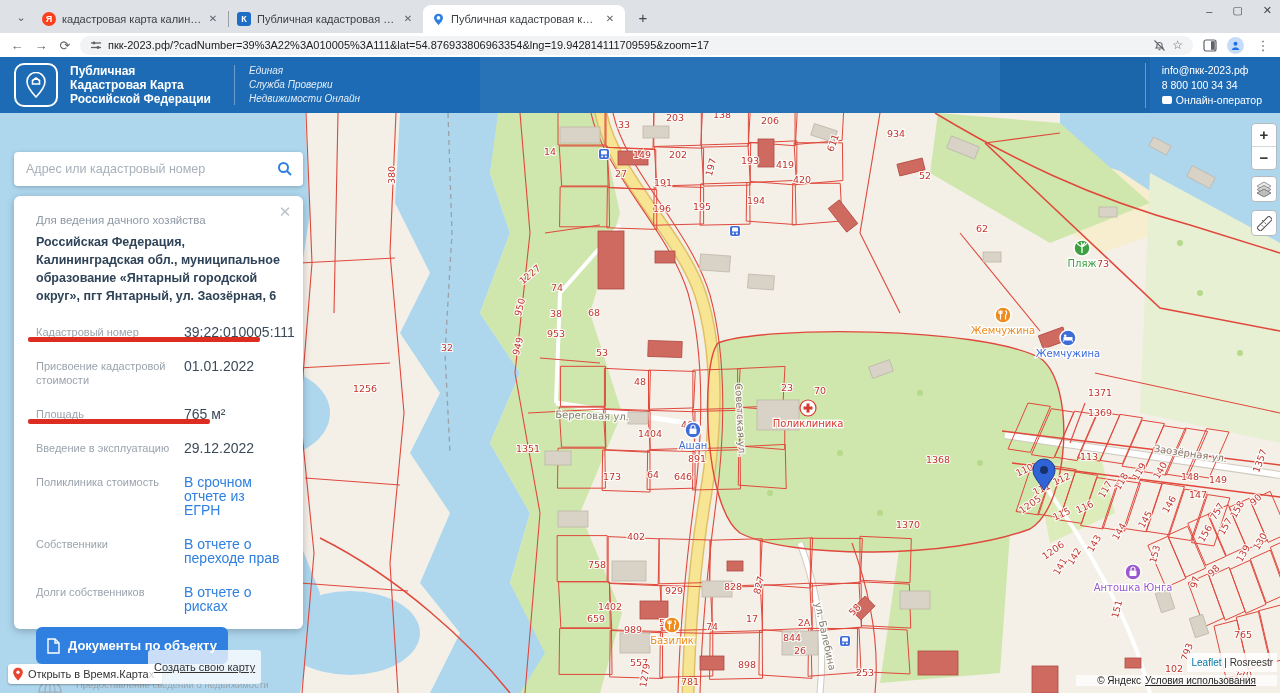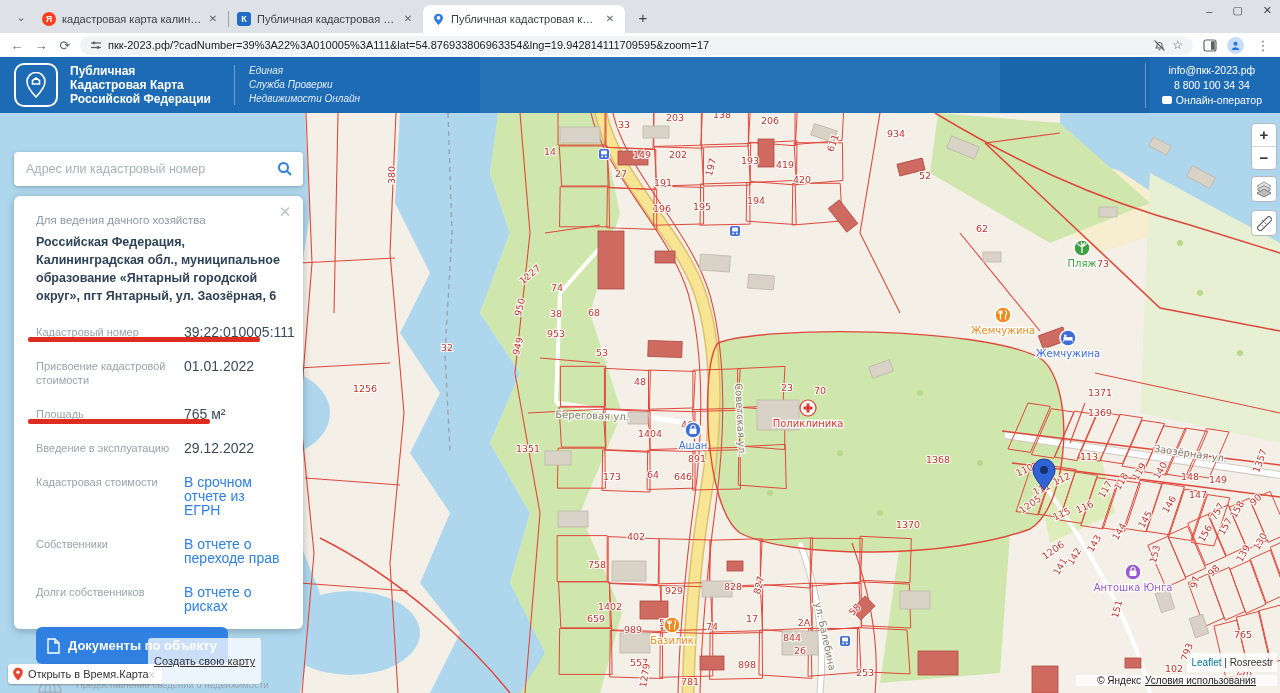--- a/index.html
+++ b/index.html
@@ -64,21 +64,21 @@
   .disclaimer .txt{font-size:9.5px;color:#9aa3ad;line-height:13px;width:200px;}
   
   .zoomctl{position:absolute;right:3px;top:10px;width:24px;background:#fff;border:1px solid #b5b9bd;border-radius:4px;overflow:hidden;}
   .zoomctl div{height:22px;line-height:22px;text-align:center;font-size:15px;font-weight:bold;color:#333;}
   .zoomctl div:first-child{border-bottom:1px solid #d6d9dc;}
   .sq-btn{position:absolute;right:3px;width:26px;height:26px;background:#fff;border:1px solid #b5b9bd;border-radius:4px;display:flex;align-items:center;justify-content:center;box-sizing:border-box;}
   .layers-btn{top:63px;}
   .ruler-btn{top:97px;}
   
   .yandex-btn{position:absolute;left:8px;bottom:9px;height:20px;background:#fff;border-radius:3px;box-shadow:0 1px 2px rgba(0,0,0,.3);display:flex;align-items:center;padding:0 8px 0 4px;gap:4px;font-size:11px;color:#333;}
-  .create-link{position:absolute;left:148px;bottom:9px;height:20px;display:flex;align-items:center;background:rgba(255,255,255,.75);border-radius:3px;padding:13px 6px;font-size:11px;color:#333;text-decoration:underline;}
+  .create-link{position:absolute;left:148px;bottom:9px;height:20px;display:flex;align-items:center;background:rgba(255,255,255,.75);border-radius:3px;padding:7px 6px;font-size:11px;color:#333;text-decoration:underline;}
   .attr1{position:absolute;right:3px;bottom:21px;background:rgba(255,255,255,.85);font-size:10px;padding:4px 4px;color:#333;}
   .attr1 .lf{color:#0078a8;}
   .attr2{position:absolute;right:3px;bottom:7px;background:rgba(255,255,255,.75);font-size:10px;padding:0 21px;color:#222;display:flex;gap:4px;}
   .attr2 .terms{text-decoration:underline;}
 </style>
 </head>
 <body>
 
 <div class="tabstrip">
   <div class="tab-chevron">⌄</div>
@@ -166,21 +166,21 @@
     <div>Публичная</div>
     <div>Кадастровая Карта</div>
     <div>Российской Федерации</div>
   </div>
   <div class="hdr-div"></div>
   <div class="hdr-sub">
     <div>Единая</div>
     <div>Служба Проверки</div>
     <div>Недвижимости Онлайн</div>
   </div>
-  <div class="hdr-contact" style="border-left:1px solid rgba(255,255,255,.35);padding-left:16px;text-align:center;">
+  <div class="hdr-contact" style="border-left:1px solid rgba(255,255,255,.35);padding-left:16px;">
     <div>info@пкк-2023.рф</div>
     <div>8 800 100 34 34</div>
     <div class="op">
       <span class="chat-ic"></span>
       <span>Онлайн-оператор</span>
     </div>
   </div>
 </div>
 
 <div class="content">
@@ -597,21 +597,21 @@
     <div class="row">
       <div class="ul" style="width:182px;"></div>
       <span class="lbl">Площадь</span>
       <span class="val">765 м²</span>
     </div>
     <div class="row">
       <span class="lbl">Введение в эксплуатацию</span>
       <span class="val">29.12.2022</span>
     </div>
     <div class="row">
-      <span class="lbl">Кадастровая стоимости</span>
+      <span class="lbl">Поликлиника стоимость</span>
       <span class="val link" style="width:120px">В срочном отчете из ЕГРН</span>
     </div>
     <div class="row">
       <span class="lbl">Собственники</span>
       <span class="val link" style="width:120px">В отчете о переходе прав</span>
     </div>
     <div class="row">
       <span class="lbl">Долги собственников</span>
       <span class="val link">В отчете о рисках</span>
     </div>

